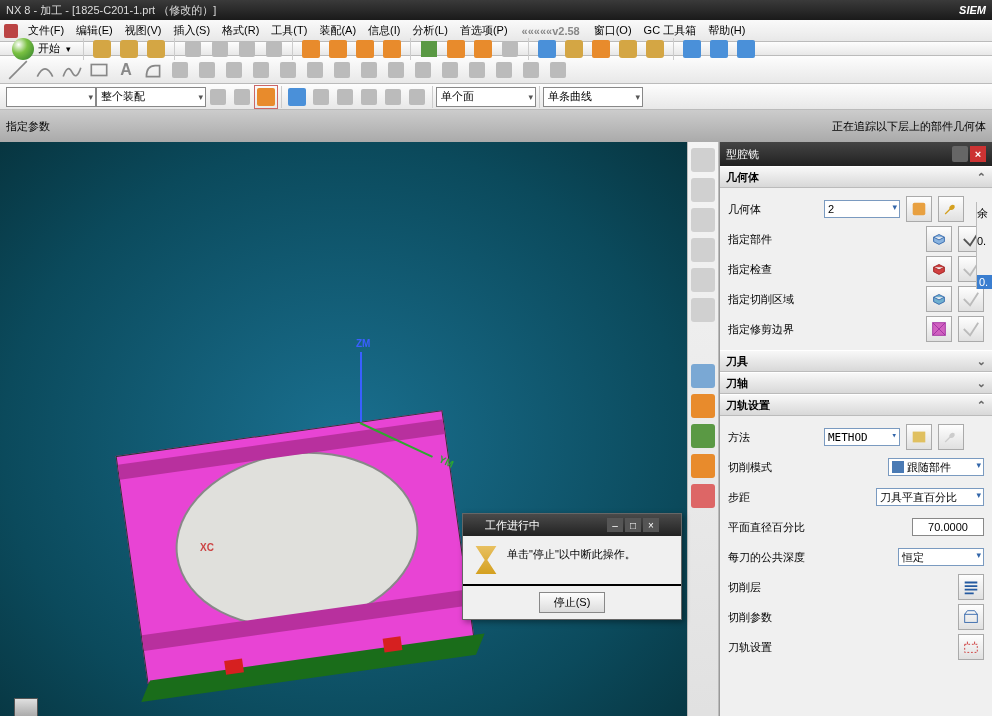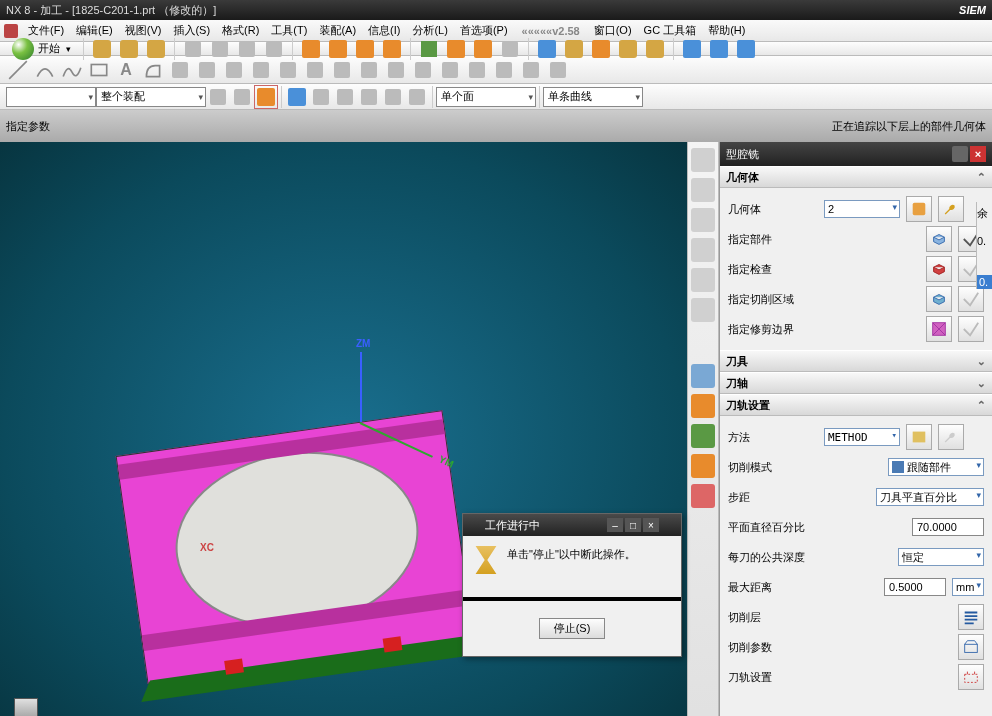--- a/index.html
+++ b/index.html
@@ -70,31 +70,31 @@
 
 .section-hdr { height:22px; background:linear-gradient(#f8f8f8,#d8d8d8); border-top:1px solid #fff; border-bottom:1px solid #bbb; display:flex; align-items:center; padding:0 6px; font-weight:bold; }
 .section-hdr .caret { margin-left:auto; color:#666; }
 .section-body { padding:6px 8px; }
 .prow { display:flex; align-items:center; height:30px; gap:6px; }
 .prow .lab { width:90px; }
 .ibtn { width:26px; height:26px; border:1px solid #aaa; background:linear-gradient(#fefefe,#e0e0e0); display:flex; align-items:center; justify-content:center; }
 .ibtn svg { width:18px; height:18px; }
 .sel { height:18px; border:1px solid #7a9ac0; background:#fff; padding:0 14px 0 3px; position:relative; display:inline-flex; align-items:center; font-size:11px; min-width:66px; }
 .sel::after { content:'▾'; position:absolute; right:2px; top:1px; color:#36a; font-size:9px; }
-.numfield { height:18px; border:1px solid #888; background:#fff; text-align:left; padding:7px 4px; width:72px; font-size:11px; }
+.numfield { height:18px; border:1px solid #888; background:#fff; text-align:center; padding:7px 4px; width:72px; font-size:11px; }
 
 
 .modal { position:absolute; left:462px; top:513px; width:220px; background:#f0f0f0; border:1px solid #666; box-shadow:2px 2px 6px rgba(0,0,0,.4); }
 .modal-title { height:22px; background:linear-gradient(#4a4a4a,#222); color:#fff; display:flex; align-items:center; padding:0 22px; }
 .modal-title .mctl { margin-left:auto; display:flex; gap:2px; }
 .modal-title .mb { width:16px; height:14px; background:#555; color:#fff; display:flex; align-items:center; justify-content:center; font-size:10px; }
 .modal-title .mb.x { background:#555; }
 .modal-body { padding:10px; display:flex; gap:8px; align-items:flex-start; }
 .hourglass { width:26px; height:28px; background:linear-gradient(#e8c060,#d4a020); clip-path:polygon(10% 0,90% 0,55% 50%,90% 100%,10% 100%,45% 50%); }
-.modal-foot { padding:17px; text-align:center; border-top:4px solid #000000;margin-top:13px; }
+.modal-foot { padding:6px; text-align:center; border-top:2px solid #000000; }
 .modal-btn { padding:2px 14px; border:1px solid #888; background:linear-gradient(#fdfdfd,#dcdcdc); }
 
 
 .clipright { position:absolute; right:0; top:202px; width:16px; background:#f0f0f0; border-left:1px solid #bbb; font-size:10px; padding-top:4px; }
 .clipright .hl { background:#3a7ed0; color:#fff; padding:1px 2px; margin-top:28px; }
 </style>
 </head>
 <body>
 
 <div class="titlebar">
@@ -392,26 +392,20 @@
         <span class="lab" style="width:110px">平面直径百分比</span>
         <span style="flex:1"></span>
         <input class="numfield" value="70.0000" style="">
       </div>
       <div class="prow">
         <span class="lab" style="width:110px">每刀的公共深度</span>
         <span style="flex:1"></span>
         <span class="sel" style="width:86px">恒定</span>
       </div>
       <div class="prow">
-        <span class="lab">最大距离</span>
-        <span style="flex:1"></span>
-        <input class="numfield" style="width: 62px;" value="0.5000">
-        <span class="sel" style="min-width:32px;width:32px">mm</span>
-      </div>
-      <div class="prow">
         <span class="lab">切削层</span>
         <span style="flex:1"></span>
         <span class="ibtn">
             <svg viewBox="0 0 20 20">
               <path d="M3 5h14M3 9h14M3 13h14M3 17h10" stroke="#255aa0" stroke-width="2"></path>
             </svg>
           </span>
       </div>
       <div class="prow">
         <span class="lab">切削参数</span>

